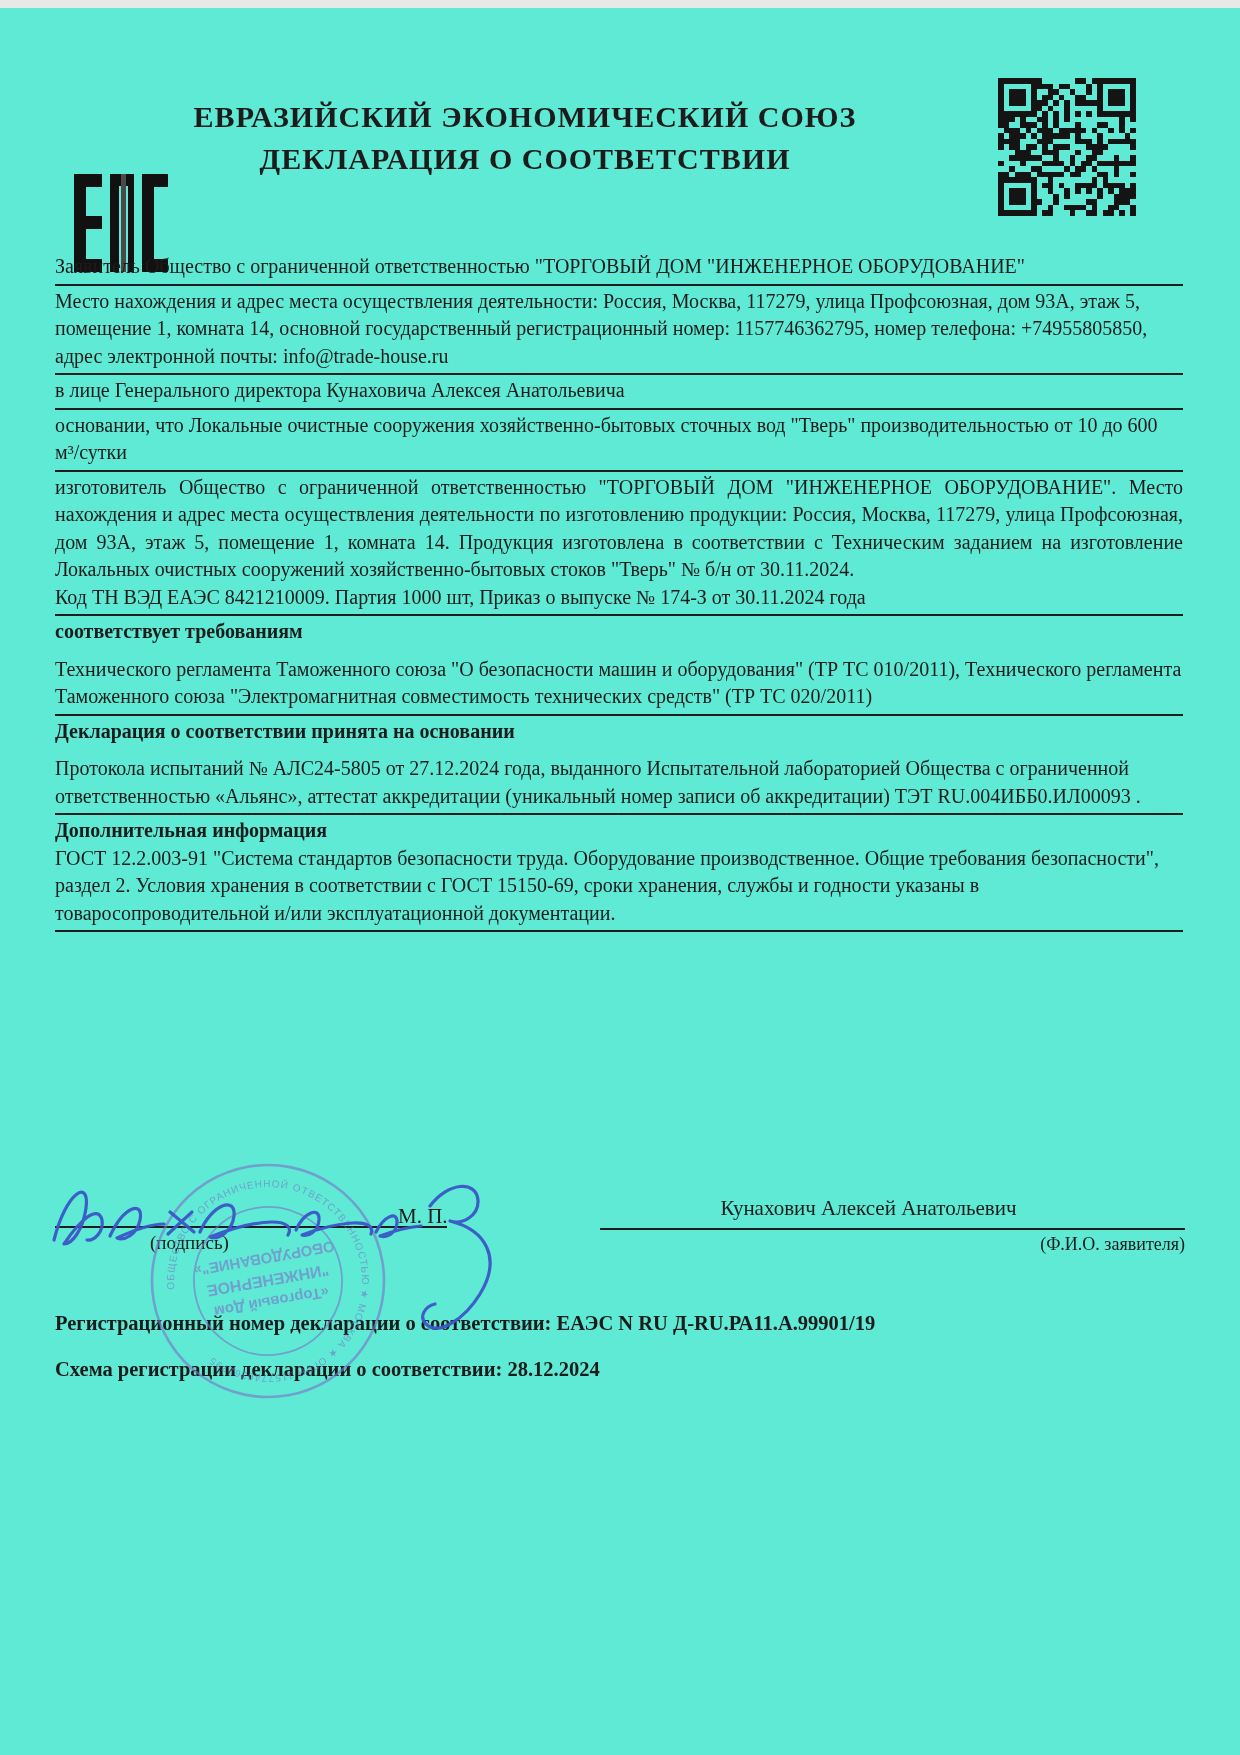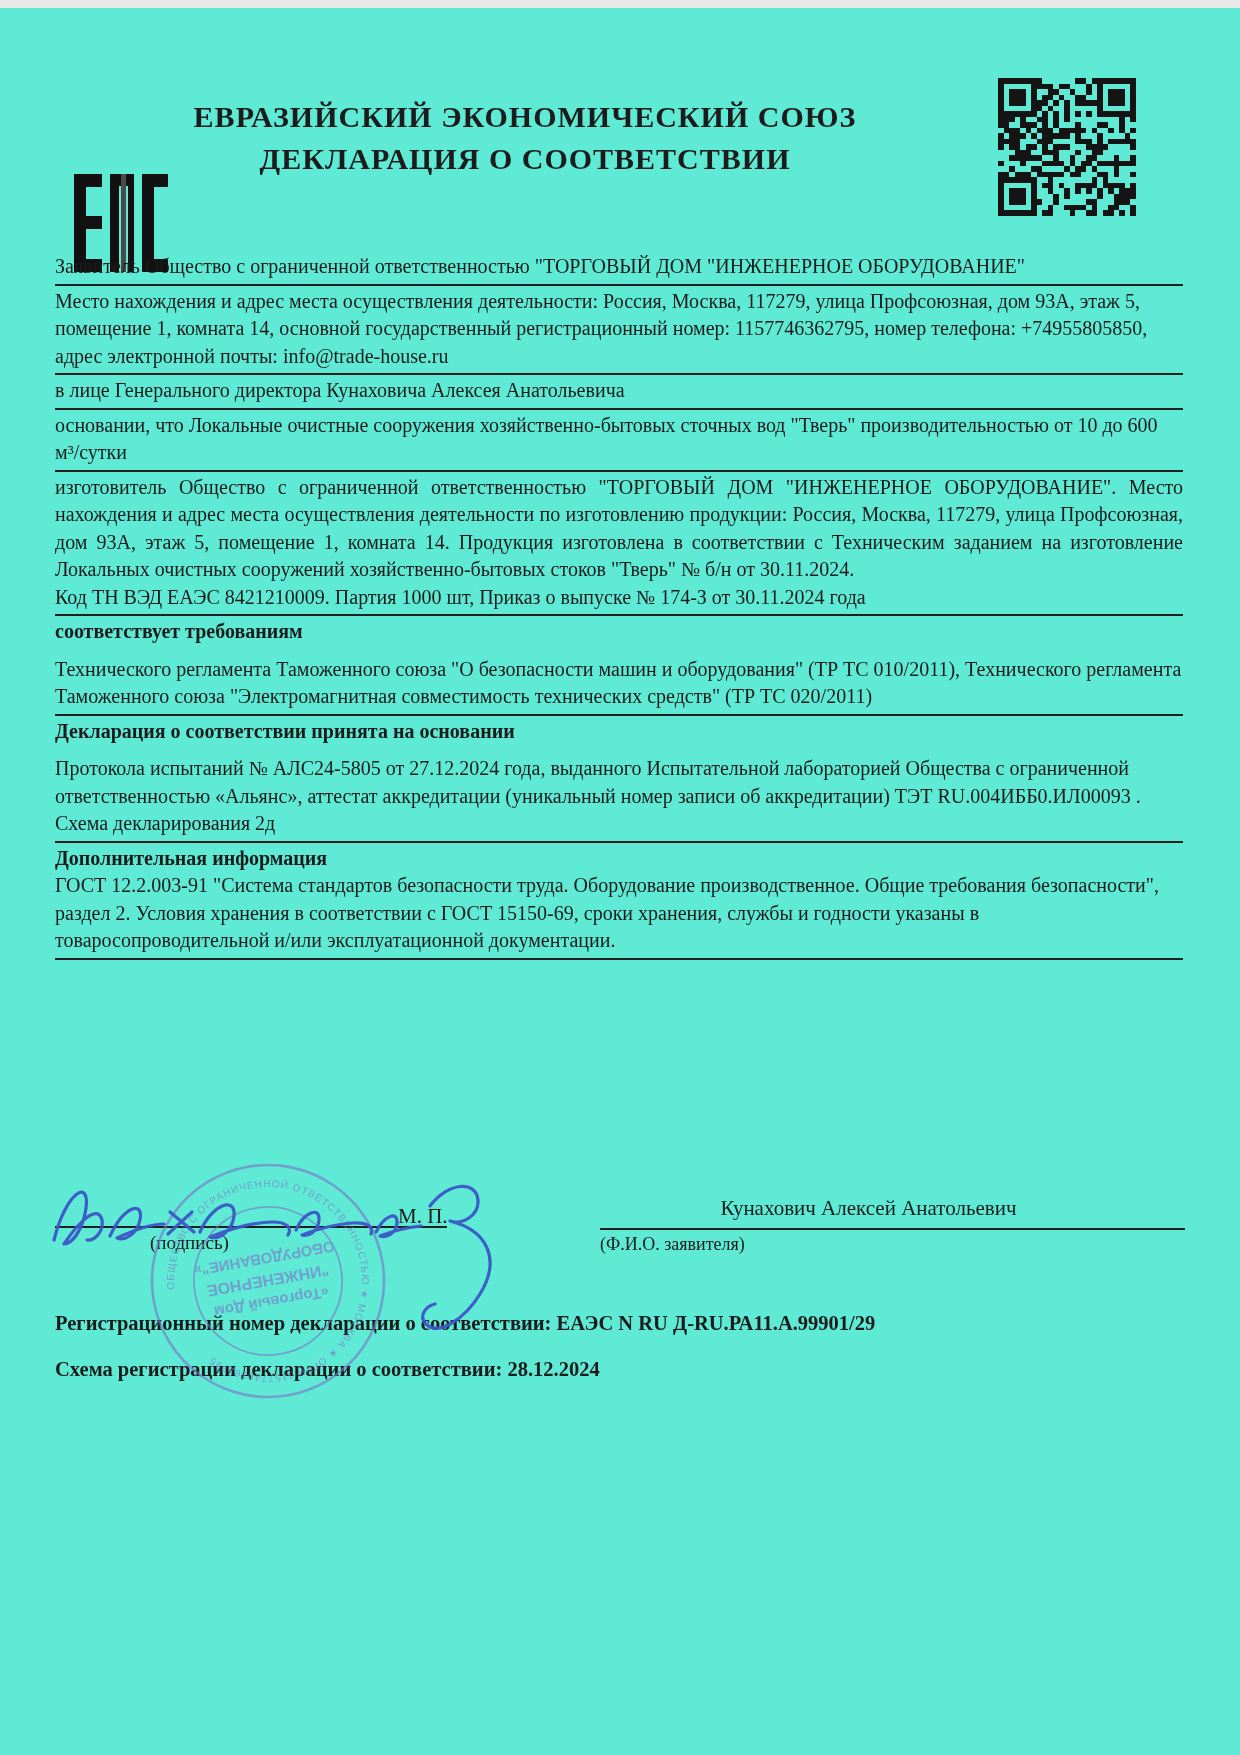--- a/index.html
+++ b/index.html
@@ -24,21 +24,21 @@
   .heading{font-weight:bold;}
   .after-gap{margin-bottom:10px;}
   .line2{display:block;}
   
   .lower{position:absolute;top:1140px;left:0;width:1240px;height:615px;}
   .sign-line{position:absolute;left:55px;top:78px;width:392px;border-bottom:2px solid #1f1f1f;}
   .sign-caption{position:absolute;left:150px;top:84px;font-size:19px;}
   .mp{position:absolute;left:398px;top:56px;font-size:21px;}
   .fio{position:absolute;left:576px;top:48px;width:585px;text-align:center;font-size:21px;}
   .fio-line{position:absolute;left:600px;top:80px;width:585px;border-bottom:2px solid #1f1f1f;}
-  .fio-caption{position:absolute;left:600px;top:86px;width:585px;text-align:left;font-size:18px;}
+  .fio-caption{position:absolute;left:600px;top:86px;width:585px;text-align:right;font-size:18px;}
   .regline{position:absolute;left:55px;top:164px;font-size:20.5px;font-weight:bold;}
   .dateline{position:absolute;left:55px;top:210px;font-size:20.5px;font-weight:bold;}
   .overlay{position:absolute;left:40px;top:0px;width:570px;height:270px;pointer-events:none;}
   .stamp-ring-text{font-family:"Liberation Sans","DejaVu Sans",sans-serif;font-size:10px;letter-spacing:1px;}
   .stamp-center{font-family:"Liberation Sans","DejaVu Sans",sans-serif;font-weight:bold;}
   svg{display:block;}
 </style>
 </head>
 <body>
 
@@ -432,21 +432,20 @@
     </p>
 
     <div class="sec rule">
       <div class="heading after-gap">соответствует требованиям</div>
       <div>Технического регламента Таможенного союза "О безопасности машин и оборудования" (ТР ТС 010/2011), Технического регламента Таможенного союза "Электромагнитная совместимость технических средств" (ТР ТС 020/2011)</div>
     </div>
 
     <div class="sec rule">
       <div class="heading after-gap">Декларация о соответствии принята на основании</div>
       <div>Протокола испытаний № АЛС24-5805 от 27.12.2024 года, выданного Испытательной лабораторией Общества с ограниченной ответственностью «Альянс», аттестат аккредитации (уникальный номер записи об аккредитации)  ТЭТ RU.004ИББ0.ИЛ00093 .</div>
-      <div>Схема декларирования 2д</div>
     </div>
 
     <div class="sec rule">
       <div class="heading">Дополнительная информация</div>
       <div>ГОСТ 12.2.003-91 "Система стандартов безопасности труда. Оборудование производственное. Общие требования безопасности", раздел 2. Условия хранения в соответствии с ГОСТ 15150-69, сроки хранения, службы и годности указаны в товаросопроводительной и/или эксплуатационной документации.</div>
     </div>
 
   </div>
 
   <div class="lower">
@@ -454,21 +453,21 @@
     <div class="sign-line"></div>
     <div class="sign-caption">(подпись)</div>
     <div class="mp">М. П.</div>
 
     <div class="fio">Кунахович Алексей Анатольевич</div>
     <div class="fio-line"></div>
     <div class="fio-caption">(Ф.И.О. заявителя)</div>
 
     <div class="regline">
       <span>Регистрационный номер декларации о соответствии:</span>
-      <span>ЕАЭС N RU Д-RU.РА11.А.99901/29</span>
+      <span>ЕАЭС N RU Д-RU.РА11.А.99901/19</span>
     </div>
     <div class="dateline">
       <span>Схема регистрации декларации о соответствии:</span>
       <span>28.12.2024</span>
     </div>
 
     <div class="overlay">
       <svg viewBox="0 0 570 270" width="570" height="270">
         <defs>
           <path id="ringPath" d="M 134 133 a 94 94 0 1 1 188 0 a 94 94 0 1 1 -188 0"></path>

